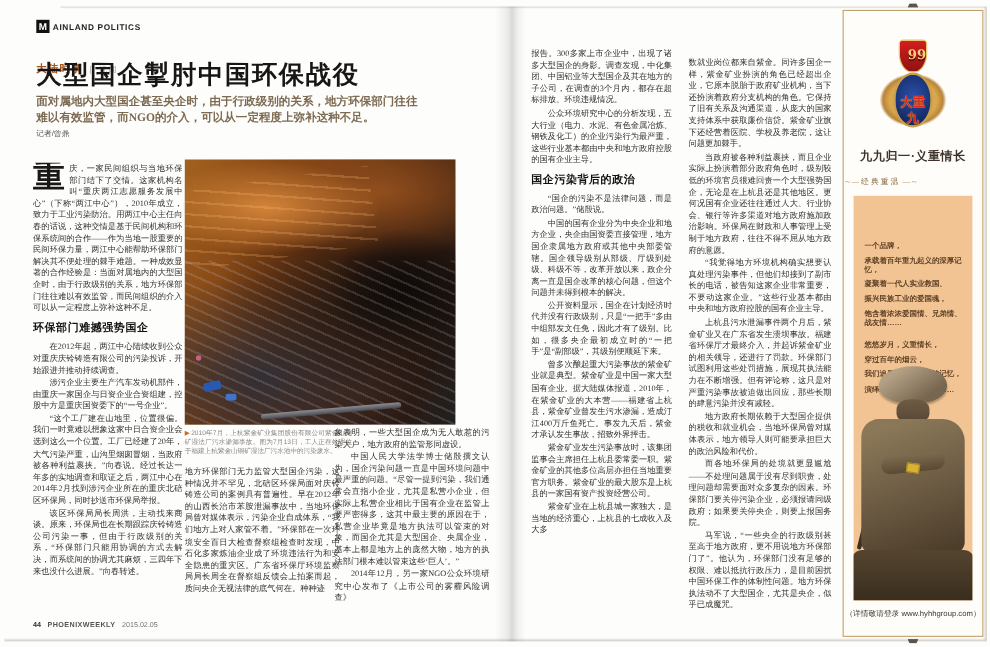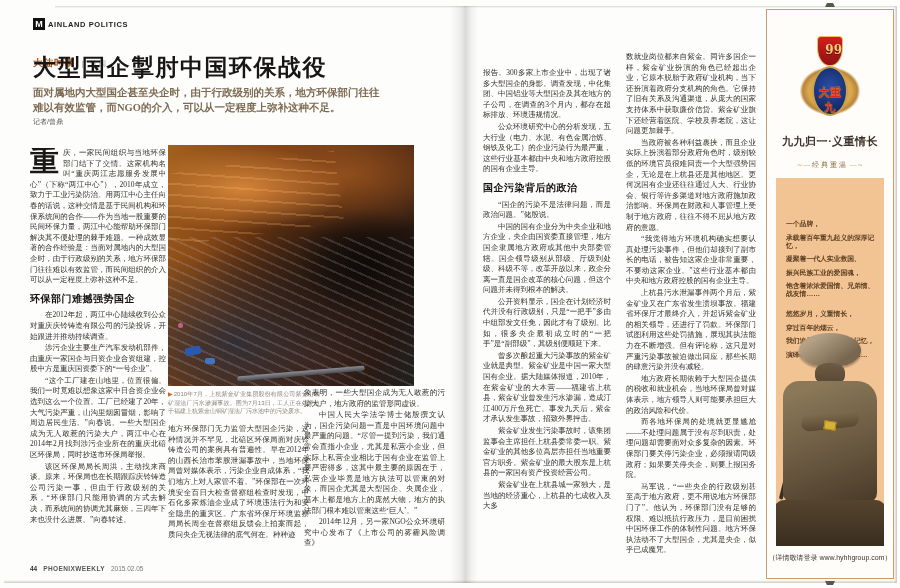--- a/index.html
+++ b/index.html
@@ -41,21 +41,21 @@
     text-align:justify;color:#33302c;}
   .col p{margin:0 0 1px 0;text-indent:2em;}
   .col p.noindent{text-indent:0;}
   .col h3{font-family:"Liberation Sans","DejaVu Sans",sans-serif;
     font-size:10px;font-weight:bold;color:#141210;margin:8px 0 6px 0;letter-spacing:.5px;}
   .dropcap{float:left;font-size:29px;line-height:24px;font-weight:bold;color:#1a1816;
     margin:1px 4px 0 0;font-family:"Liberation Sans","DejaVu Sans",sans-serif;}
   .col1{left:30px;top:148px;width:136px;height:418px;}
   .col2{left:168px;top:424px;width:141px;height:142px;}
   .col3{left:304px;top:388px;width:141px;height:178px;}
-  .col4{left:483px;top:68px;width:128px;height:520px;}
+  .col4{left:483px;top:44px;width:128px;height:520px;}
   .col5{left:626px;top:52px;width:130px;height:520px;}
   
   .photo{position:absolute;left:168px;top:145px;width:246px;height:241px;overflow:hidden;
     background-image:
       radial-gradient(ellipse 150px 60px at 30% 18%, rgba(224,142,62,.85), rgba(224,142,62,0) 70%),
       radial-gradient(ellipse 190px 85px at 72% 12%, rgba(150,82,30,.9), rgba(150,82,30,0) 72%),
       radial-gradient(ellipse 220px 120px at 78% 52%, rgba(22,17,14,.95), rgba(22,17,14,0) 75%),
       radial-gradient(ellipse 190px 125px at 28% 82%, rgba(44,46,56,.9), rgba(44,46,56,0) 75%),
       linear-gradient(115deg,#a3611f 0%,#7a3d12 35%,#4a2410 62%,#2a1a13 86%,#20201f 100%);}
   .ph-streaks{position:absolute;left:0;right:0;top:38%;bottom:0;opacity:.5;
@@ -95,21 +95,21 @@
     text-shadow:0 0 1px #f3d27a, 0 1px 0 #8a5a10;}
   .shield{position:absolute;left:50%;top:0;transform:translateX(-50%);width:26px;height:30px;
     background:linear-gradient(#d41e1e,#8f1212);border:1.5px solid #e8c268;box-sizing:border-box;
     border-radius:4px 4px 12px 12px / 4px 4px 18px 18px;z-index:2;}
   .shield-num{position:absolute;left:0;right:0;top:6px;text-align:right;
     font-family:"DejaVu Serif","Liberation Serif",serif;
     font-size:12px;font-weight:bold;color:#f3d27a;text-shadow:0 1px 0 #5a0c0c;}
   .ad-headline{position:absolute;left:0;right:0;top:124px;margin:0;text-align:center;
     font-size:11px;font-weight:bold;color:#3d332a;letter-spacing:.5px;
     font-family:"Liberation Serif","DejaVu Serif",serif;}
-  .ad-tagline{position:absolute;left:0;right:0;top:150px;margin:0;text-align:center;
+  .ad-tagline{position:absolute;left:0;right:0;top:150px;margin:0;
     font-size:7px;color:#8a6a40;letter-spacing:2px;}
   .ad-tagline::before{content:"～— ";color:#b08c56;letter-spacing:0;}
   .ad-tagline::after{content:" —～";color:#b08c56;letter-spacing:0;}
   .ad-panel{position:absolute;left:9px;right:9px;top:168px;height:368px;background:#f3c493;overflow:hidden;}
   .poem{position:absolute;left:10px;right:6px;top:42px;}
   .poem p{margin:0 0 5.5px 0;font-size:6.8px;line-height:8px;color:#5f4226;font-weight:bold;
     font-family:"Liberation Sans","DejaVu Sans",sans-serif;}
   .poem p.stanza-gap{margin-top:12px;}
   .statue{position:absolute;left:0;right:0;bottom:0;height:225px;}
   .helmet{position:absolute;left:50%;top:12px;transform:translateX(-50%);width:62px;height:34px;
@@ -150,21 +150,21 @@
 
   <h1 class="title">大型国企掣肘中国环保战役</h1>
   <p class="standfirst">面对属地内大型国企甚至央企时，由于行政级别的关系，地方环保部门往往难以有效监管，而NGO的介入，可以从一定程度上弥补这种不足。</p>
   <p class="byline">记者/曾鼎</p>
 
   <div class="col col1">
     <p class="noindent"><span class="dropcap">重</span><span>庆，一家民间组织与当地环保部门结下了交情。这家机构名叫“重庆两江志愿服务发展中心”（下称“两江中心”），2010年成立，致力于工业污染防治。用两江中心主任向春的话说，这种交情是基于民间机构和环保系统间的合作——作为当地一股重要的民间环保力量，两江中心能帮助环保部门解决其不便处理的棘手难题。一种成效显著的合作经验是：当面对属地内的大型国企时，由于行政级别的关系，地方环保部门往往难以有效监管，而民间组织的介入可以从一定程度上弥补这种不足。</span></p>
     <h3>环保部门难撼强势国企</h3>
     <p>在2012年起，两江中心陆续收到公众对重庆庆铃铸造有限公司的污染投诉，开始跟进并推动持续调查。</p>
     <p>涉污企业主要生产汽车发动机部件，由重庆一家国企与日资企业合资组建，控股中方是重庆国资委下的“一号企业”。</p>
-    <p>“这个工厂建在山地里，位置很偏。我们一时竟难以想象这家中日合资企业会选到这么一个位置。工厂已经建了20年，大气污染严重，山沟里烟囱冒烟，影响了周边居民生活。”向春说。一些大型国企成为无人敢惹的污染大户，两江中心在2014年2月找到涉污企业所在的重庆北碚区环保局，同时抄送市环保局举报。</p>
+    <p>“这个工厂建在山地里，位置很偏。我们一时竟难以想象这家中日合资企业会选到这么一个位置。工厂已经建了20年，大气污染严重，山沟里烟囱冒烟，当政府被各种利益裹挟。”向春说。经过长达一年多的实地调查和取证之后，两江中心在2014年2月找到涉污企业所在的重庆北碚区环保局，同时抄送市环保局举报。</p>
     <p>该区环保局局长周洪，主动找来商谈。原来，环保局也在长期跟踪庆铃铸造公司污染一事，但由于行政级别的关系，“环保部门只能用协调的方式去解决，而系统间的协调尤其麻烦，三四年下来也没什么进展。”向春转述。</p>
   </div>
 
   <div class="photo">
     <div class="ph-streaks2"></div>
     <div class="ph-mound"></div>
     <div class="ph-streaks"></div>
     <div class="ph-pipe"></div>
     <div class="ph-blue1"></div>
     <div class="ph-blue2"></div>

